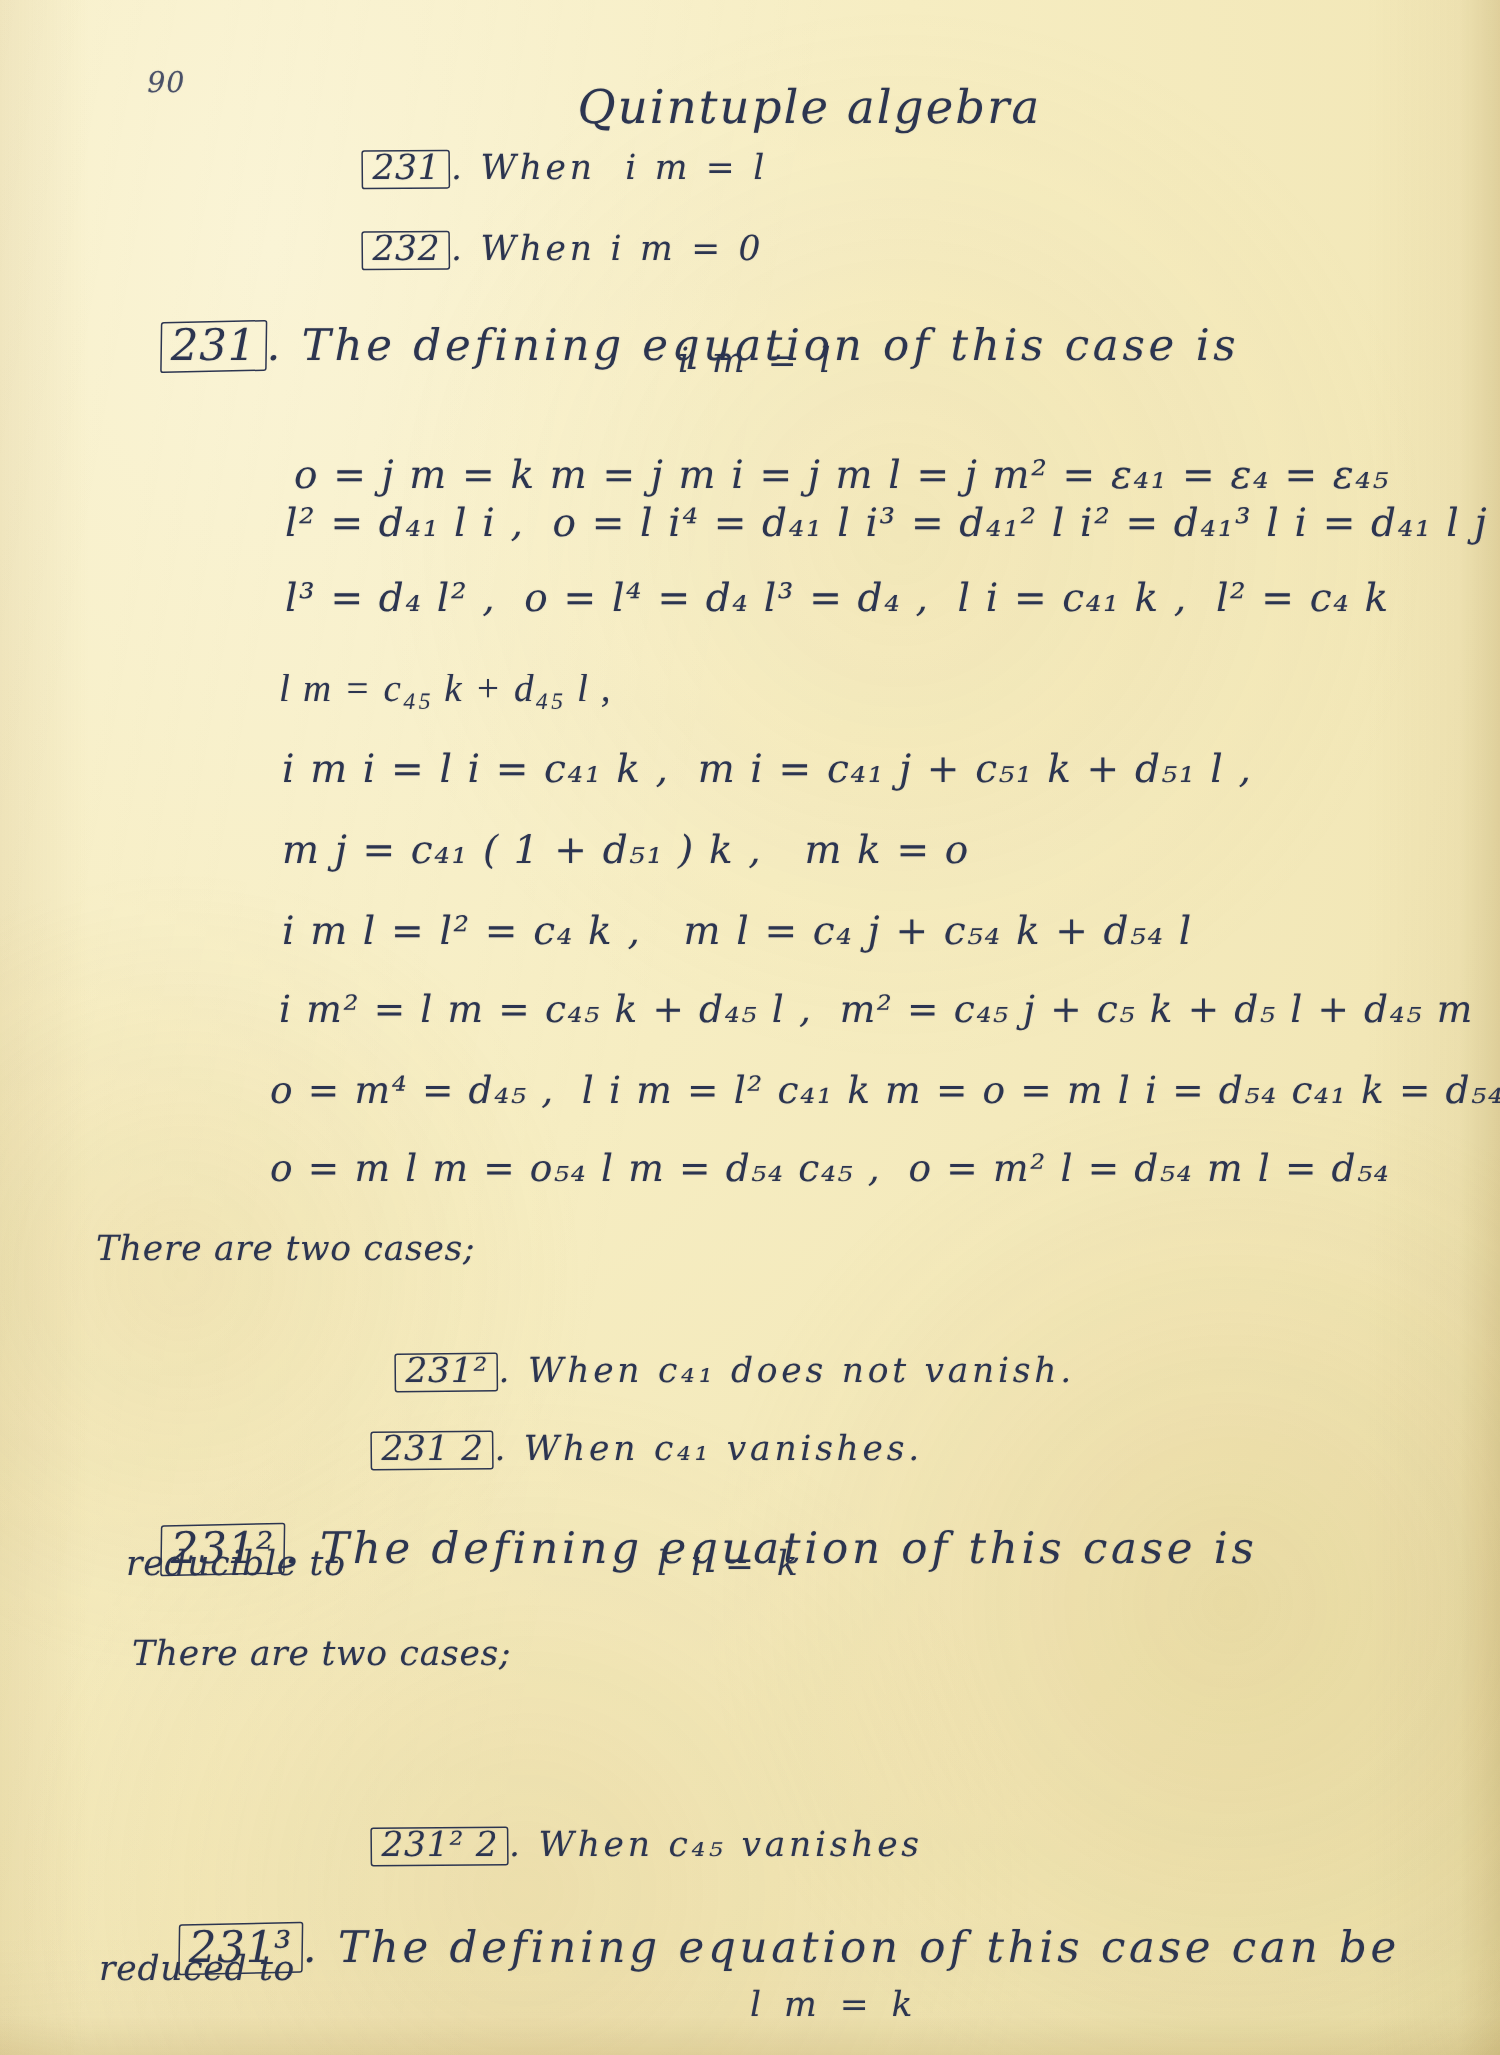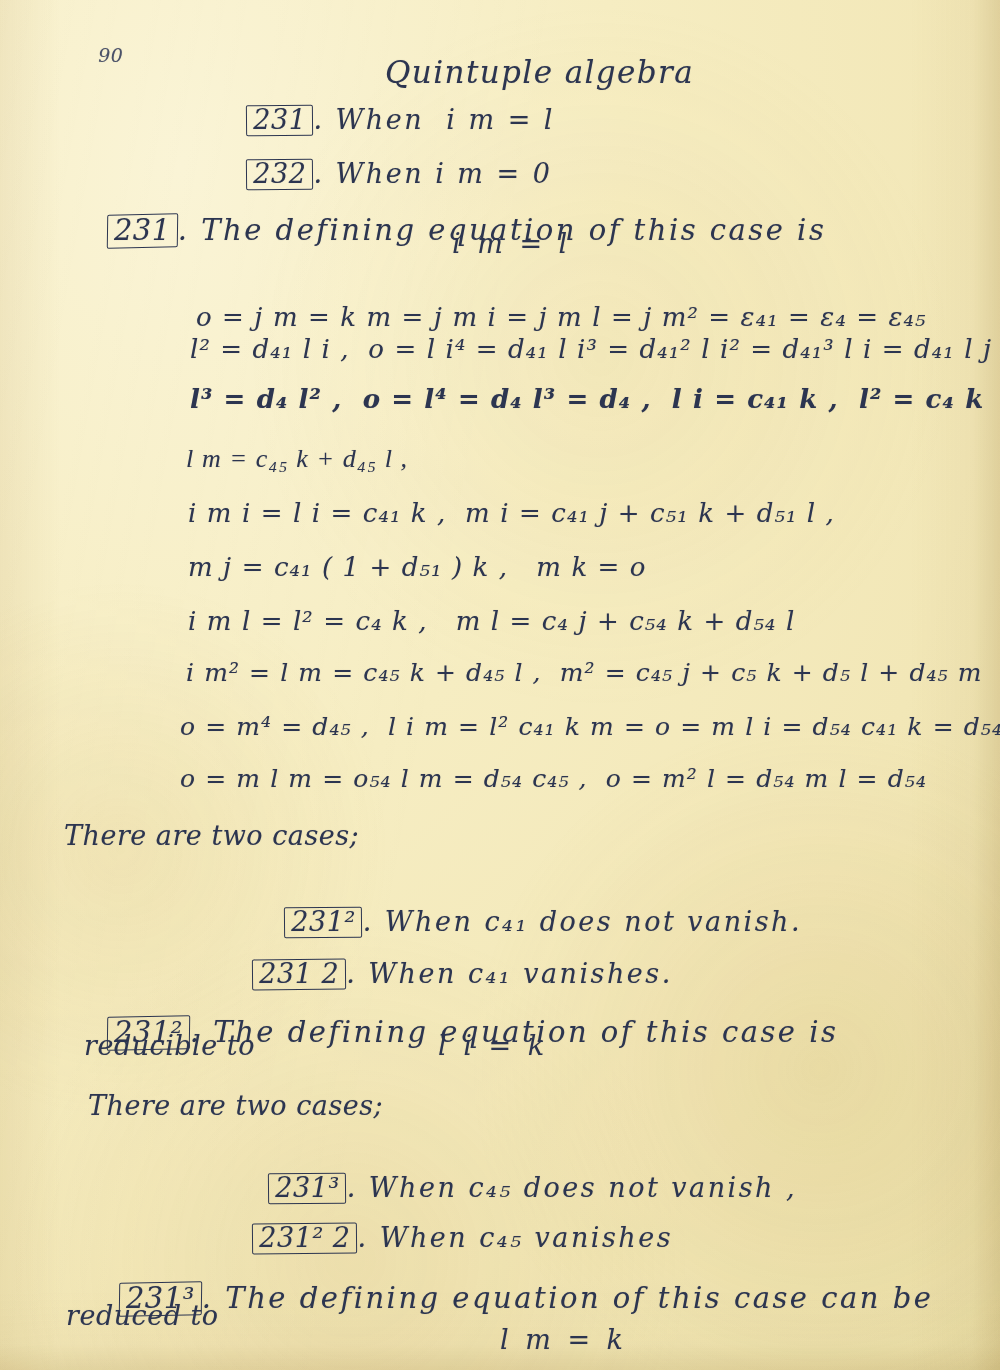--- a/index.html
+++ b/index.html
@@ -59,21 +59,21 @@
   }
   .folio {
     font-size: 19px;
     color: #4a5168;
   }
   .title {
     font-size: 31px;
     letter-spacing: 1.4px;
   }
   .line {
-    font-size: 27px;
+    font-size: 23px;
   }
   .eq {
     font-size: 26px;
     letter-spacing: 1.1px;
   }
   
   .boxed {
     position: relative;
     display: inline-block;
     padding: 1px 7px 2px 7px;
@@ -118,50 +118,47 @@
   </div>
 
   <div class="ink line" style="left:68px; top:178px; font-size:29px;">
     <span class="boxed skew"><span>231</span></span><span class="spaced">. The defining equation of this case is</span>
   </div>
 
   <div class="ink line wide" style="left:452px; top:228px;">i m = l</div>
 
   <div class="ink eq" style="left:196px; top:286px;margin-top:16px;">o = j m = k m = j m i = j m l = j m² = ε₄₁ = ε₄ = ε₄₅</div>
   <div class="ink eq" style="left:190px; top:334px;">l² = d₄₁ l i ,  o = l i⁴ = d₄₁ l i³ = d₄₁² l i² = d₄₁³ l i = d₄₁ l j = l k</div>
-  <div class="ink eq" style="left:190px; top:384px;font-weight:bold;">l³ = d₄ l² ,  o = l⁴ = d₄ l³ = d₄ ,  l i = c₄₁ k ,  l² = c₄ k</div>
+  <div class="ink eq" style="left:190px; top:384px;">l³ = d₄ l² ,  o = l⁴ = d₄ l³ = d₄ ,  l i = c₄₁ k ,  l² = c₄ k</div>
   <div class="ink eq" style="left:186px; top:444px;font-family:Liberation Serif, serif;">l m = c₄₅ k + d₄₅ l ,</div>
   <div class="ink eq" style="left:188px; top:498px;">i m i = l i = c₄₁ k ,  m i = c₄₁ j + c₅₁ k + d₅₁ l ,</div>
   <div class="ink eq" style="left:188px; top:552px;">m j = c₄₁ ( 1 + d₅₁ ) k ,   m k = o</div>
   <div class="ink eq" style="left:188px; top:606px;">i m l = l² = c₄ k ,   m l = c₄ j + c₅₄ k + d₅₄ l</div>
   <div class="ink eq" style="left:186px; top:658px; font-size:25px;">i m² = l m = c₄₅ k + d₄₅ l ,  m² = c₄₅ j + c₅ k + d₅ l + d₄₅ m</div>
   <div class="ink eq" style="left:180px; top:712px; font-size:25px;">o = m⁴ = d₄₅ ,  l i m = l² c₄₁ k m = o = m l i = d₅₄ c₄₁ k = d₅₄ c₄₁</div>
   <div class="ink eq" style="left:180px; top:764px; font-size:25px;">o = m l m = o₅₄ l m = d₅₄ c₄₅ ,  o = m² l = d₅₄ m l = d₅₄</div>
 
   <div class="ink line" style="left:64px; top:820px;">There are two cases;</div>
 
-  <div class="ink line" style="left:248px; top:874px;">
+  <div class="ink line" style="left:232px; top:874px;">
     <span class="boxed"><span>231²</span></span><span class="spaced">. When c₄₁ does not vanish.</span>
   </div>
 
   <div class="ink line" style="left:216px; top:926px;">
     <span class="boxed"><span>231 2</span></span><span class="spaced">. When c₄₁ vanishes.</span>
   </div>
 
   <div class="ink line" style="left:68px; top:980px; font-size:29px;">
     <span class="boxed skew"><span>231²</span></span><span class="spaced">. The defining equation of this case is</span>
   </div>
   <div class="ink line" style="left:64px; top:1030px;margin-left:20px;">reducible to</div>
   <div class="ink line wide" style="left:438px; top:1030px;">l i = k</div>
 
   <div class="ink line" style="left:88px; top:1090px;">There are two cases;</div>
 
-  <div class="ink line" style="left:232px; top:1140px;">
-    <span class="boxed"><span>231³</span></span><span class="spaced">. When c₄₅ does not vanish ,</span>
-  </div>
 
   <div class="ink line" style="left:216px; top:1190px;">
     <span class="boxed"><span>231² 2</span></span><span class="spaced">. When c₄₅ vanishes</span>
   </div>
 
   <div class="ink line" style="left:80px; top:1246px; font-size:29px;">
     <span class="boxed skew"><span>231³</span></span><span class="spaced">. The defining equation of this case can be</span>
   </div>
   <div class="ink line" style="left:66px; top:1300px;">reduced to</div>
   <div class="ink line wide" style="left:500px; top:1300px;margin-top:24px;">l m = k</div>

